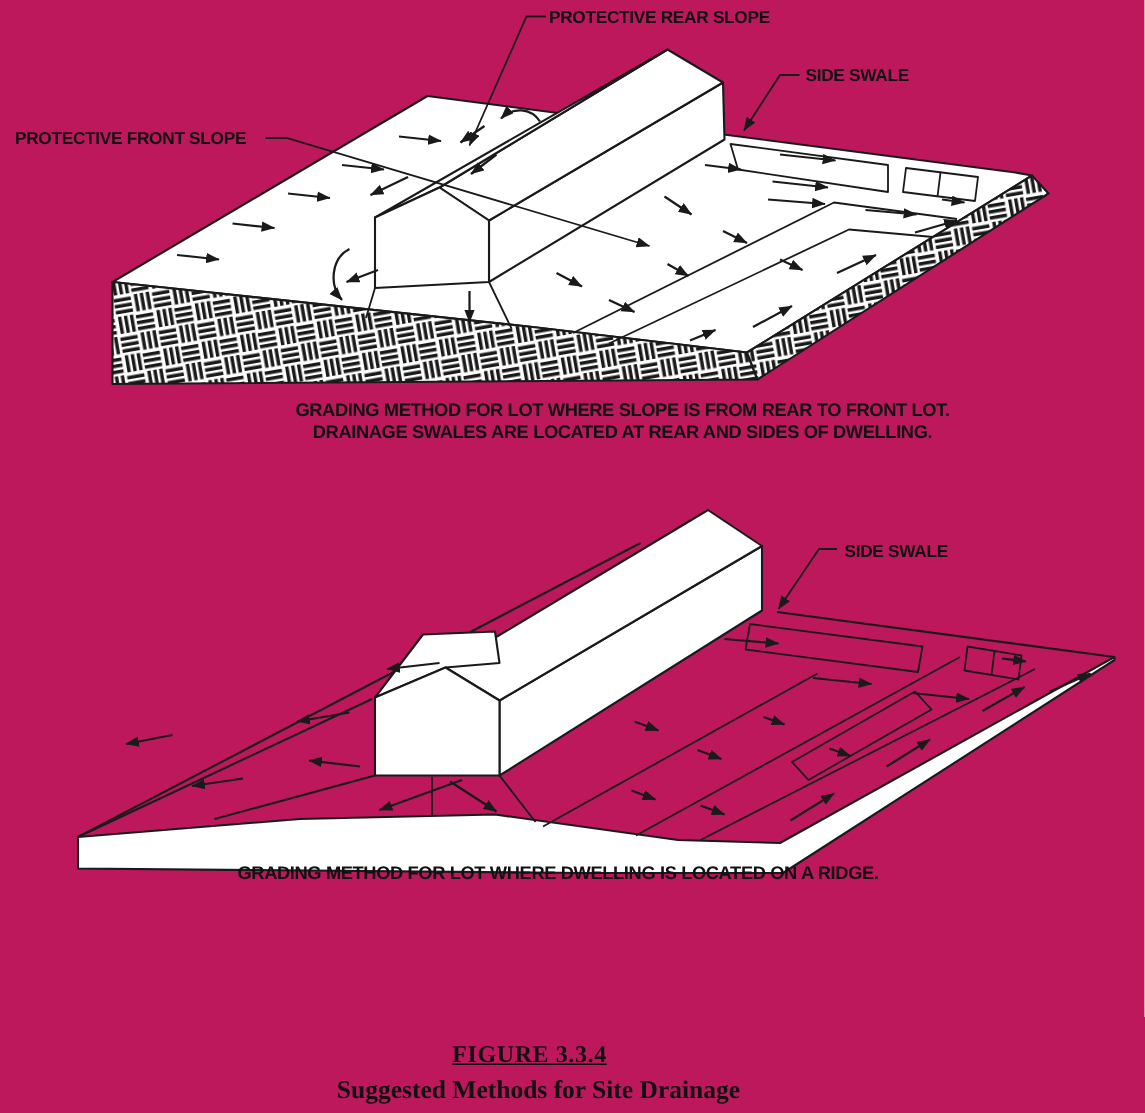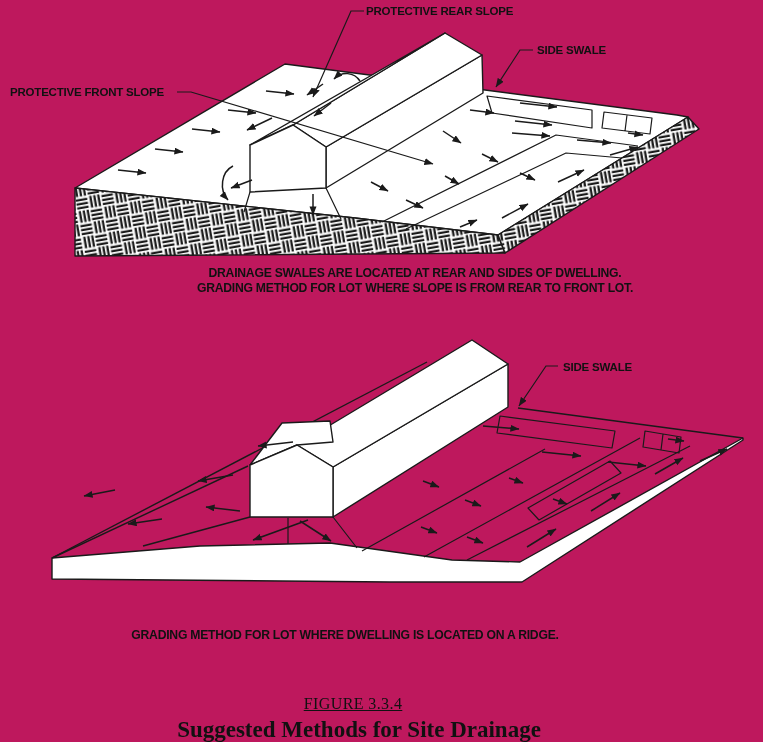--- a/index.html
+++ b/index.html
@@ -13,25 +13,25 @@
   .white{fill:#ffffff;stroke:#1a1a1a;stroke-width:1.4;stroke-linejoin:round;}
   .thin{fill:none;stroke:#1a1a1a;stroke-width:1.2;stroke-linejoin:round;}
   .gline{fill:none;stroke:#1a1a1a;stroke-width:1.4;stroke-linejoin:round;}
   .arrow{stroke:#1a1a1a;stroke-width:1.5;fill:none;}
   .leader{stroke:#1a1a1a;stroke-width:1.2;fill:none;}
   text.dlabel{font-family:"Liberation Sans",sans-serif;font-weight:bold;font-size:11.5px;
               letter-spacing:-0.2px;fill:#111;}
   .caption{position:absolute;text-align:center;font-weight:bold;font-size:12.2px;
            letter-spacing:-0.25px;line-height:15px;color:#111;}
   #caption-d1{left:70px;top:266px;width:690px;}
-  #caption-d2{left:0px;top:628px;width:690px;}
+  #caption-d2{left:0px;top:575px;width:690px;padding-left:27px;}
   #figure-block{position:absolute;left:0;top:695px;width:706px;text-align:center;color:#111;
                 font-family:"Liberation Serif",serif;}
-  .fig-num{font-weight:normal;font-size:16px;text-decoration:underline;letter-spacing:.4px;}
-  .fig-title{font-weight:bold;font-size:23px;margin-top:4px;margin-left:12px;}
+  .fig-num{font-weight:bold;font-size:16px;text-decoration:underline;letter-spacing:.4px;}
+  .fig-title{font-weight:bold;font-size:17px;margin-top:4px;margin-left:12px;}
 </style>
 </head>
 <body>
 
 <div id="page">
 
   <svg id="svg-d1" width="763" height="262" viewBox="0 0 763 262">
     <defs>
       <pattern id="weave" width="26" height="26" patternUnits="userSpaceOnUse" patternTransform="rotate(-10)">
         <rect width="26" height="26" fill="#ffffff"></rect>
@@ -99,22 +99,22 @@
         <polyline points="364,11 351,11 313,97" class="leader" marker-end="url(#d1-ah)"></polyline>
         <text x="366" y="15" class="dlabel">PROTECTIVE REAR SLOPE</text>
         <polyline points="533,50 520,50 496,87" class="leader" marker-end="url(#d1-ah)"></polyline>
         <text x="537" y="54" class="dlabel">SIDE SWALE</text>
         <polyline points="177,92 191,92 433,164" class="leader" marker-end="url(#d1-ah)"></polyline>
         <text x="10" y="96" class="dlabel">PROTECTIVE FRONT SLOPE</text>
       </g>
   </svg>
 
   <div id="caption-d1" class="caption">
+    <div>GRADING METHOD FOR LOT WHERE SLOPE IS FROM REAR TO FRONT LOT.</div>
     <div>DRAINAGE SWALES ARE LOCATED AT REAR AND SIDES OF DWELLING.</div>
-    <div>GRADING METHOD FOR LOT WHERE SLOPE IS FROM REAR TO FRONT LOT.</div>
   </div>
 
   <svg id="svg-d2" width="763" height="270" viewBox="0 0 763 270">
     <defs>
       <marker id="d2-ah" markerWidth="10" markerHeight="8" refX="8.6" refY="3.5" orient="auto" markerUnits="userSpaceOnUse">
         <path d="M0,0 L9,3.5 L0,7 Z" fill="#1a1a1a"></path>
       </marker>
     </defs>
 
     <g>

